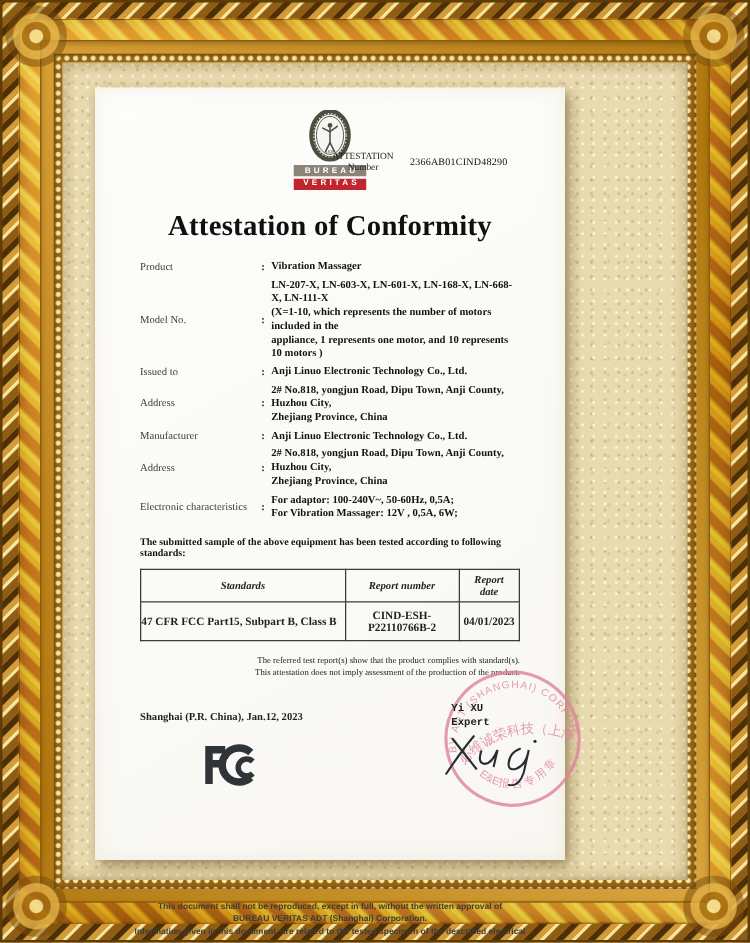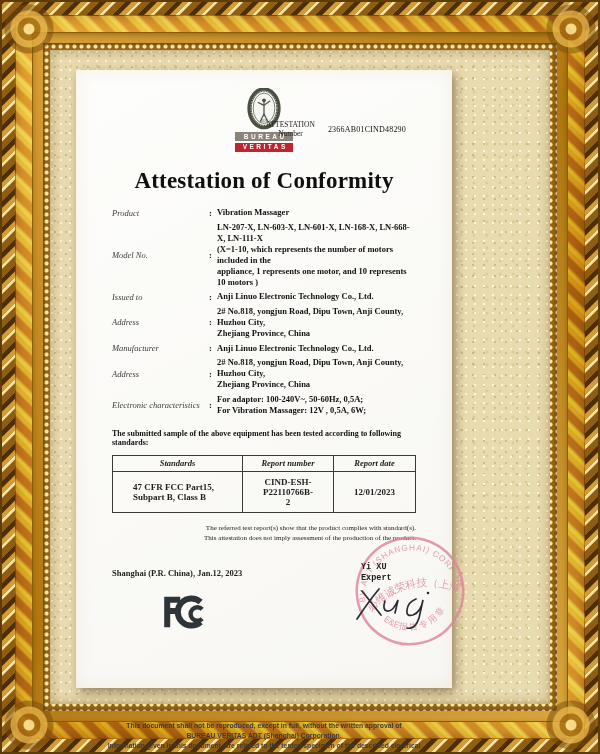--- a/index.html
+++ b/index.html
@@ -62,30 +62,30 @@
   .att-number{font-size:8px;letter-spacing:.2px;color:#111;}
 
   
   .cert-title{text-align:center;font-size:23px;font-weight:bold;margin-top:16px;
     letter-spacing:.2px;color:#101010;}
 
   
   .fields{margin-top:13px;}
   .field-row{display:grid;grid-template-columns:97px 8px 1fr;align-items:center;
     margin-bottom:3.5px;}
-  .field-label{font-style:italic;font-size:8.5px;color:#3d3d3d;}
+  .field-label{font-size:8.5px;color:#3d3d3d;}
   .field-colon{font-size:8.5px;font-weight:bold;color:#111;}
   .field-value{font-size:8.5px;font-weight:bold;color:#111;line-height:1.3;white-space:pre-line;}
 
   
   .statement{margin-top:13px;font-size:8px;font-weight:bold;color:#111;}
   table.report{width:100%;border-collapse:collapse;margin-top:8px;}
   table.report th, table.report td{border:1px solid #3a3a3a;}
   table.report th{font-size:8.5px;font-style:italic;font-weight:bold;text-align:center;padding:2.5px 4px;}
-  table.report td{font-size:9px;font-weight:bold;padding:5px 20px;}
+  table.report td{font-size:9px;font-weight:bold;padding:5px 0;}
   td.c{text-align:center;}
   .col-std{width:54%;margin-top:15px;} .col-num{width:30%;} .col-date{width:16%;}
 
   
   .ref-notes{margin-top:10px;text-align:right;font-size:7px;color:#222;line-height:1.45;}
 
   
   .sign-area{position:relative;height:158px;margin-top:4px;}
   .place-date{position:absolute;left:0;top:21px;font-size:8.5px;font-weight:bold;z-index:2;}
   .signer{position:absolute;left:249px;top:15px;font-size:8.5px;font-weight:bold;line-height:1.3;z-index:2;font-family:Liberation Mono, monospace;}
@@ -199,21 +199,21 @@
       <tr>
         <th class="col-std">Standards</th>
         <th class="col-num">Report number</th>
         <th class="col-date">Report date</th>
       </tr>
     </thead>
     <tbody>
       <tr>
         <td>47 CFR FCC Part15, Subpart B, Class B</td>
         <td class="c">CIND-ESH-P22110766B-2</td>
-        <td class="c">12/01/2023</td>
+        <td class="c">04/01/2023</td>
       </tr>
     </tbody>
   </table>
 
   <div class="ref-notes">
     <span class="f-line">The referred test report(s) show that the product complies with standard(s).</span>
     <span class="f-line">This attestation does not imply assessment of the production of the product.</span>
   </div>
 
   <div class="sign-area">

